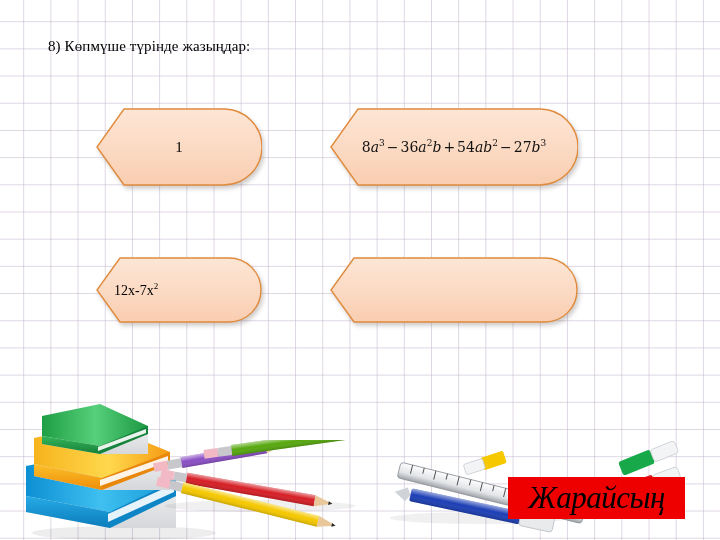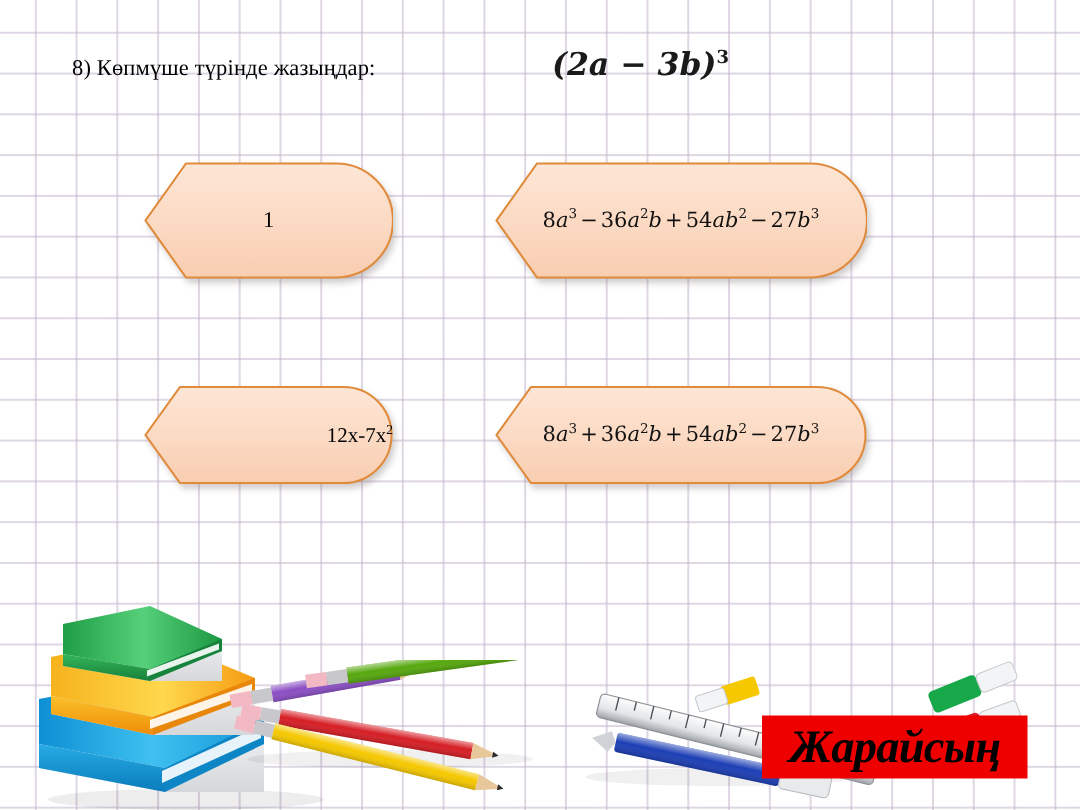--- a/index.html
+++ b/index.html
@@ -80,21 +80,21 @@
   }
 
   #shape-1 { left: 96px; top: 108px; width: 166px; height: 78px; }
   #shape-1 .shape-label { font-size: 15px; }
 
   #shape-2 { left: 330px; top: 108px; width: 248px; height: 78px; }
 
   #shape-3 { left: 96px; top: 257px; width: 166px; height: 66px; }
   #shape-3 .shape-label {
     font-size: 14px;
-    text-align: right;
+    text-align: left;
     padding-left: 18px;
     box-sizing: border-box;
   }
   #shape-3 .shape-label sup { font-size: 9px; }
 
   #shape-4 { left: 330px; top: 257px; width: 248px; height: 66px; }
 
   .math {
     font-family: "DejaVu Serif", serif;
     font-size: 14px;
@@ -124,37 +124,34 @@
   }
   .banner-text {
     position: absolute;
     left: 0; top: 0;
     width: 100%; height: 100%;
     display: flex;
     align-items: center;
     justify-content: center;
     font-family: "Liberation Serif", serif;
     font-style: italic;
-    font-weight: bold;
+    font-weight: normal;
     font-size: 31px;
     color: #000000;
     letter-spacing: -0.5px;
     white-space: nowrap;
   }
 </style>
 </head>
 <body>
 
 <div id="slide">
 
   <div class="heading">8) Көпмүше түрінде жазыңдар:</div>
 
-  <div class="title-formula">
-    <span>(2a − 3b)</span><span class="sup">3</span>
-  </div>
 
   <div id="shape-1" class="shape">
     <div class="shape-bg">
       <svg viewBox="0 0 166 78" preserveAspectRatio="none">
         <defs>
           <linearGradient id="g1" x1="0" y1="0" x2="0" y2="1">
             <stop offset="0%" stop-color="#fde6d6"></stop>
             <stop offset="55%" stop-color="#fbd9c2"></stop>
             <stop offset="100%" stop-color="#f9cdb0"></stop>
           </linearGradient>
@@ -206,23 +203,20 @@
       <svg viewBox="0 0 248 66" preserveAspectRatio="none">
         <defs>
           <linearGradient id="g4" x1="0" y1="0" x2="0" y2="1">
             <stop offset="0%" stop-color="#fde6d6"></stop>
             <stop offset="55%" stop-color="#fbd9c2"></stop>
             <stop offset="100%" stop-color="#f9cdb0"></stop>
           </linearGradient>
         </defs>
         <path d="M 24 1 L 215 1 A 32 32 0 0 1 215 65 L 24 65 L 1 33 Z" fill="url(#g4)" stroke="#e08b3c" stroke-width="1.4"></path>
       </svg>
-    </div>
-    <div class="shape-label">
-      <span class="math">8<i>a</i><sup>3</sup><span class="op">+</span>36<i>a</i><sup>2</sup><i>b</i><span class="op">+</span>54<i>ab</i><sup>2</sup><span class="op">−</span>27<i>b</i><sup>3</sup></span>
     </div>
   </div>
 
   <div class="books">
     <svg viewBox="0 0 210 140" width="210" height="140">
       <defs>
         <linearGradient id="blueTop" x1="0" y1="0" x2="1" y2="0">
           <stop offset="0%" stop-color="#0d8fd4"></stop>
           <stop offset="50%" stop-color="#3fc0f0"></stop>
           <stop offset="100%" stop-color="#1496d6"></stop>

